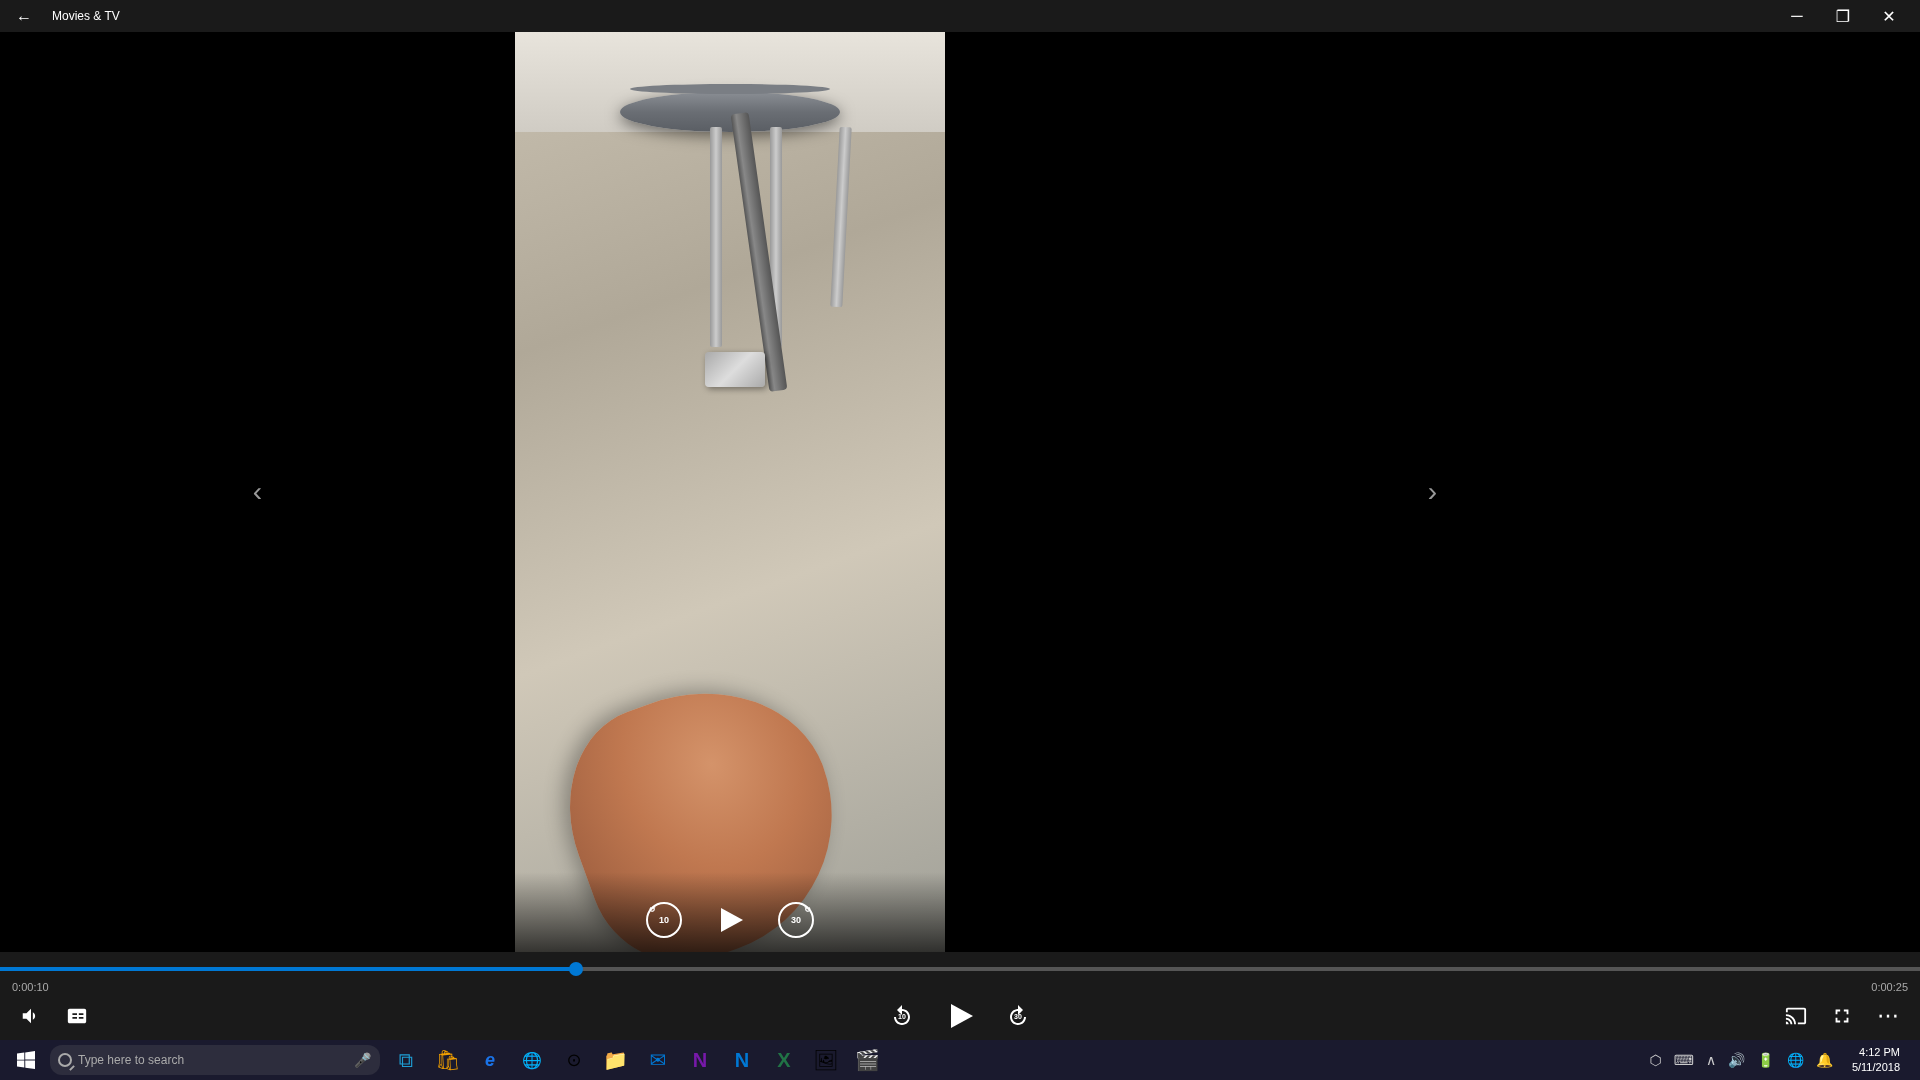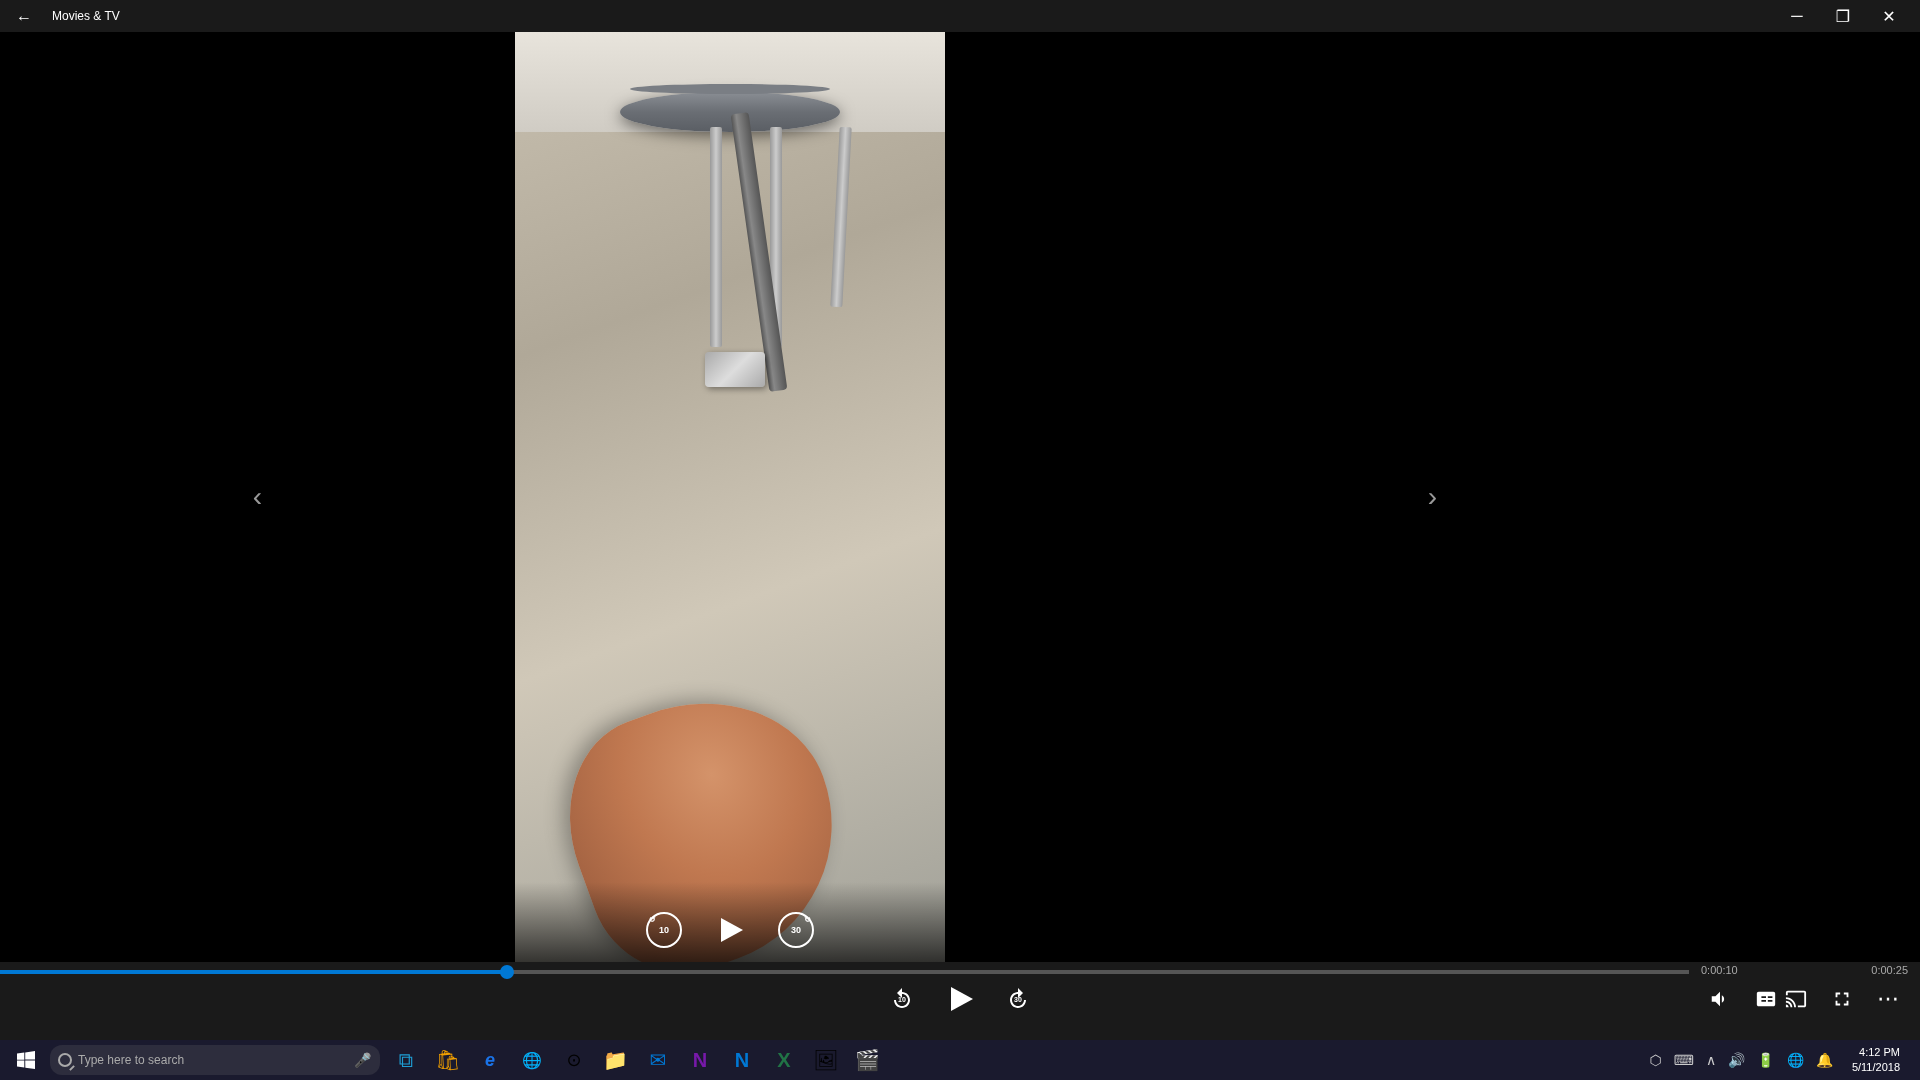--- a/index.html
+++ b/index.html
@@ -179,23 +179,24 @@
       top: 0;
       left: 0;
       right: 0;
       height: 100px;
       background: linear-gradient(180deg, #e8e4dc 0%, #d0ccc4 100%);
     }
 
     
     .controls-bar {
       width: 100%;
-      height: 78px;
+      height: 88px;
       background: #1a1a1a;
       display: flex;
+      flex-direction: column;
       justify-content: center;
       flex-shrink: 0;
       position: relative;
     }
 
     .progress-container {
       width: 100%;
       padding: 0 0;
       position: relative;
       height: 20px;

